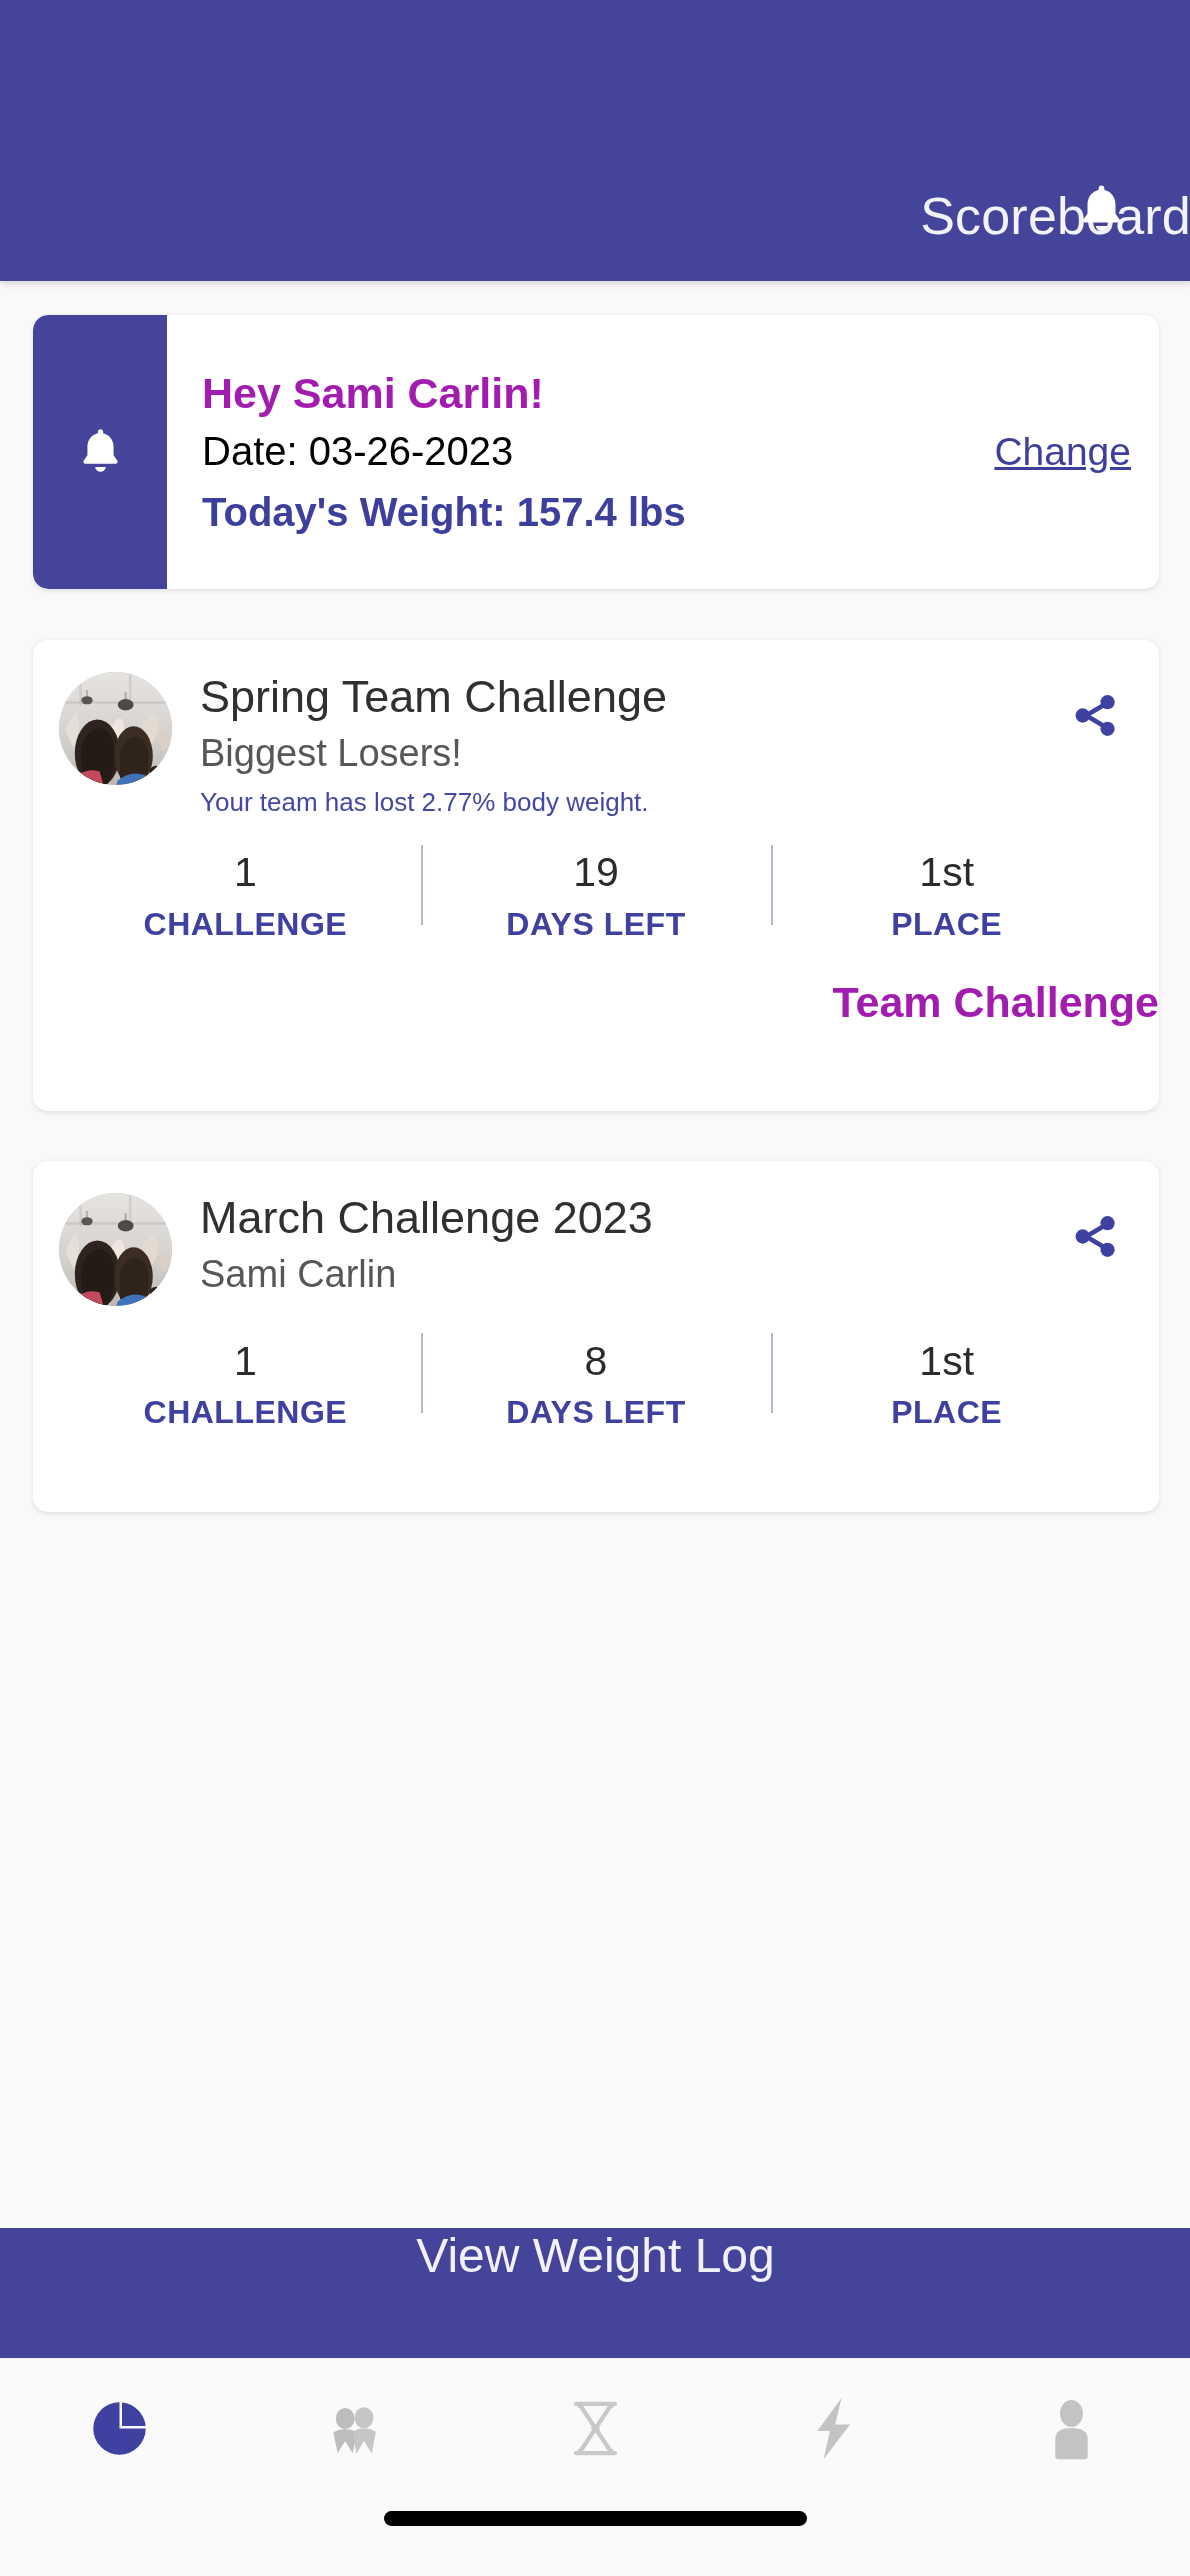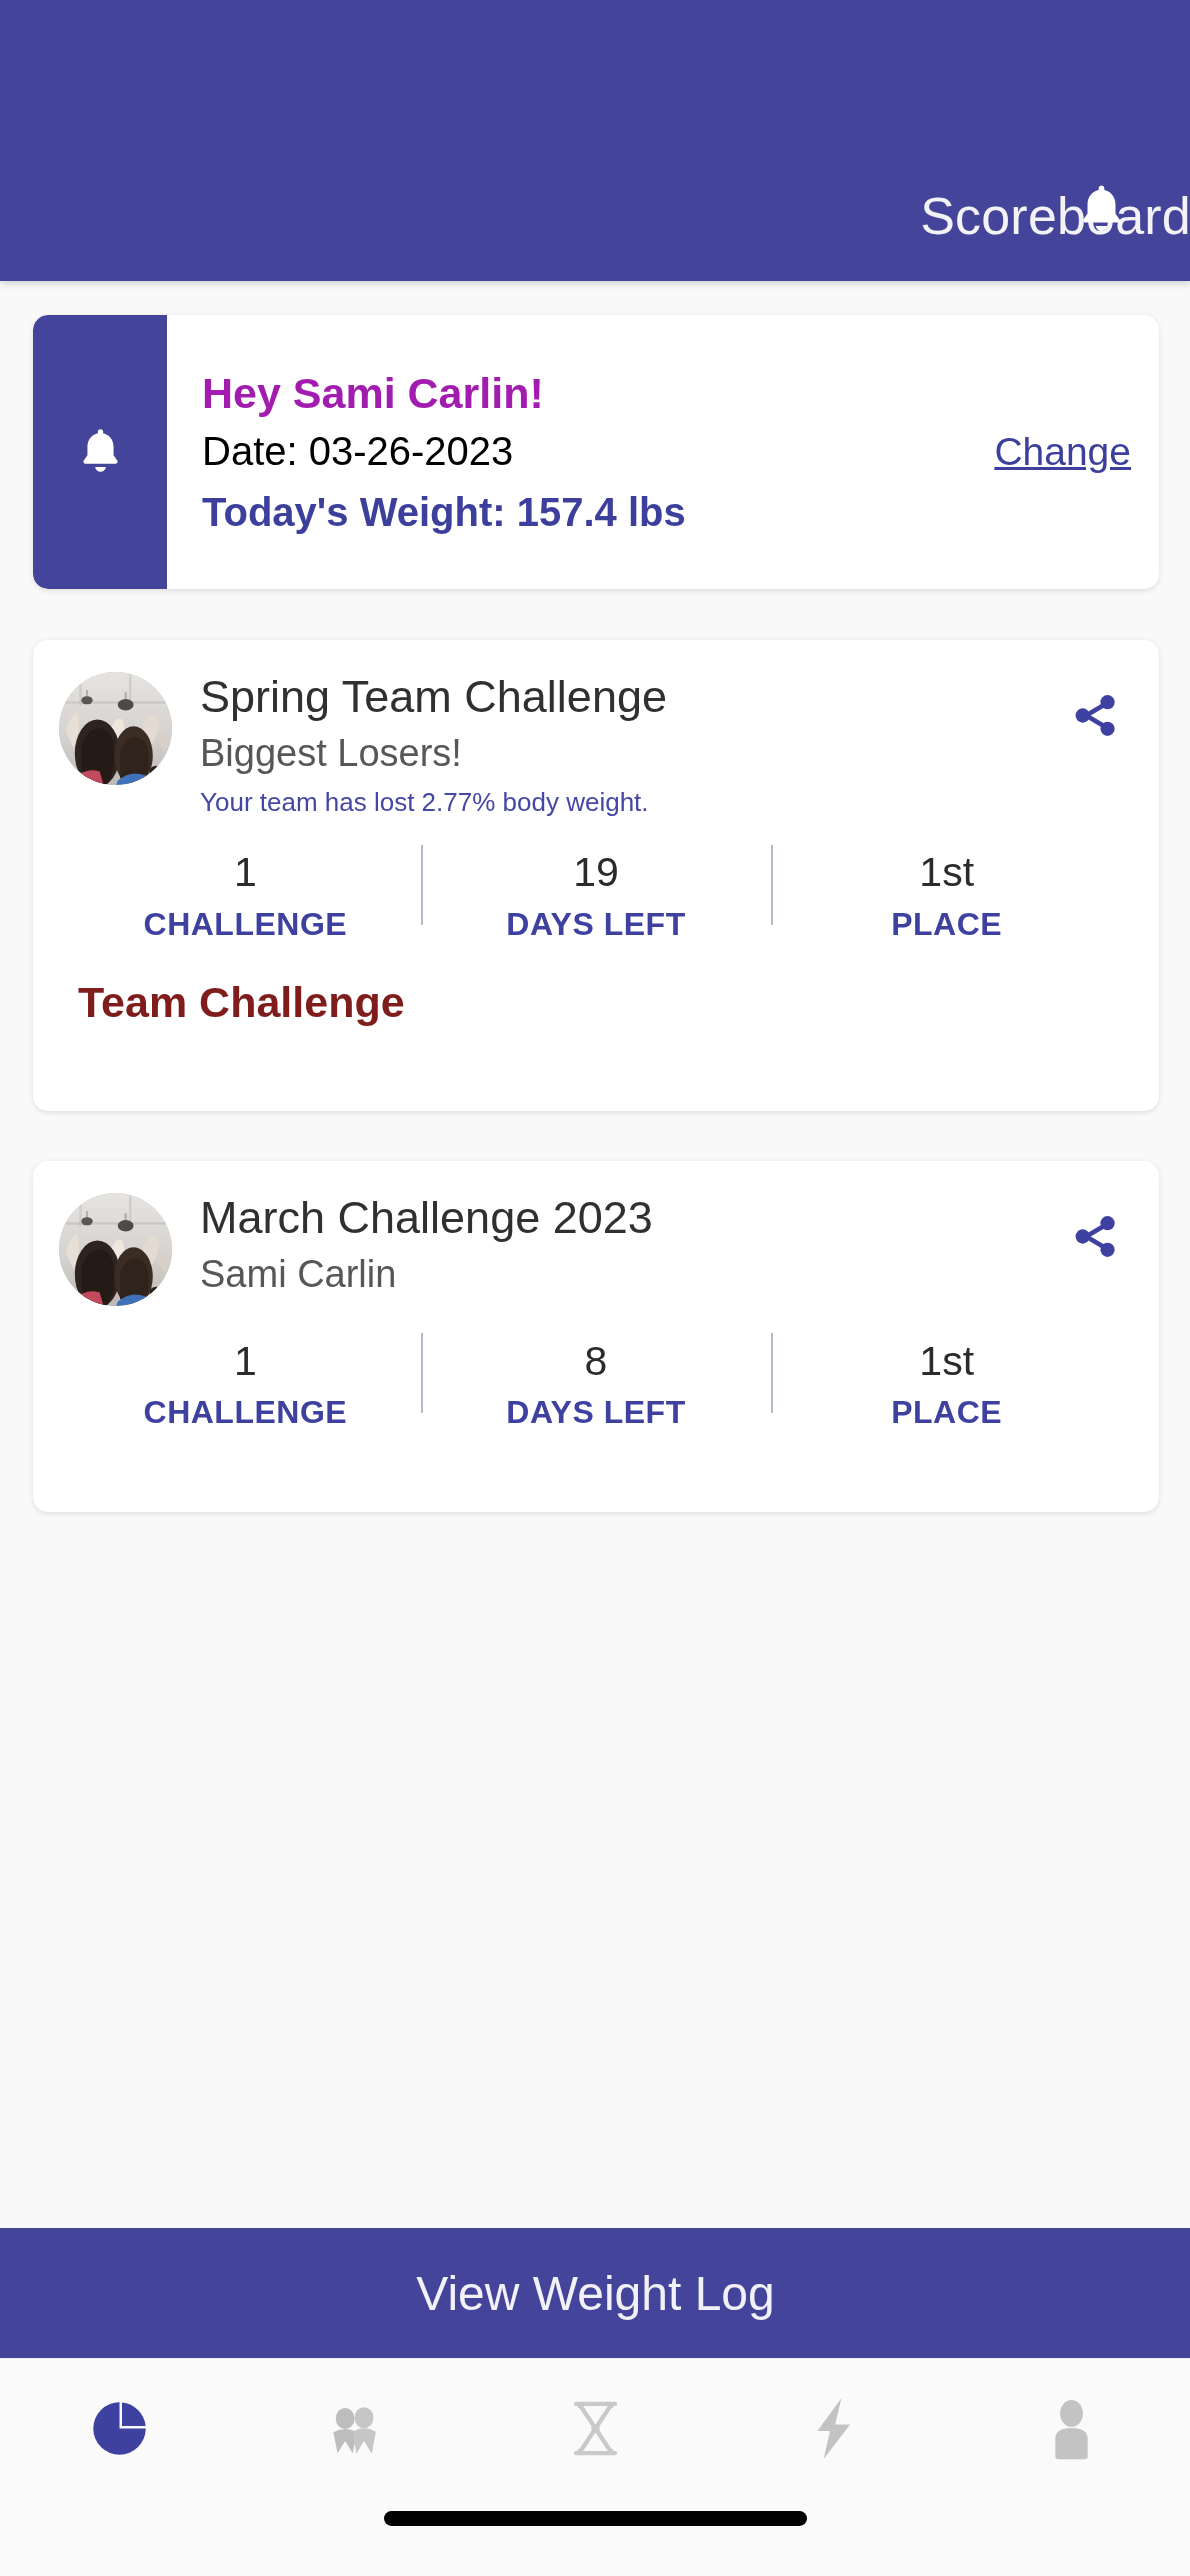--- a/index.html
+++ b/index.html
@@ -110,28 +110,28 @@
   }
   .stat-value {
     font-size:41px; color:#2b2b2b; font-weight:400; line-height:1.18;
     margin-bottom:9.3px;
   }
   .stat-label {
     font-size:32px; color:#3f41a0; font-weight:bold; letter-spacing:0.5px;
   }
   .chal-link {
     padding:26px 0 0 45px;
-    font-size:43px; color:#7f1d1d; font-weight:bold;
+    font-size:43px; color:#a21caf; font-weight:bold;text-align:right;
   }
 
   
   .cta {
     position:absolute; left:0; bottom:218px; width:1191px; height:130px;
     background:#44459a;
-    display:flex; align-items:center; justify-content:center;
+    display:flex; align-items:flex-start; justify-content:center;
   }
   .cta-label { color:#f1f1f7; font-size:48px; font-weight:400; }
 
   
   .tabbar {
     position:absolute; left:0; bottom:78px; width:1191px; height:140px;
     background:#fafafa;
     border-top:0.9px solid #eeeeee;
     display:flex; align-items:center;
   }

